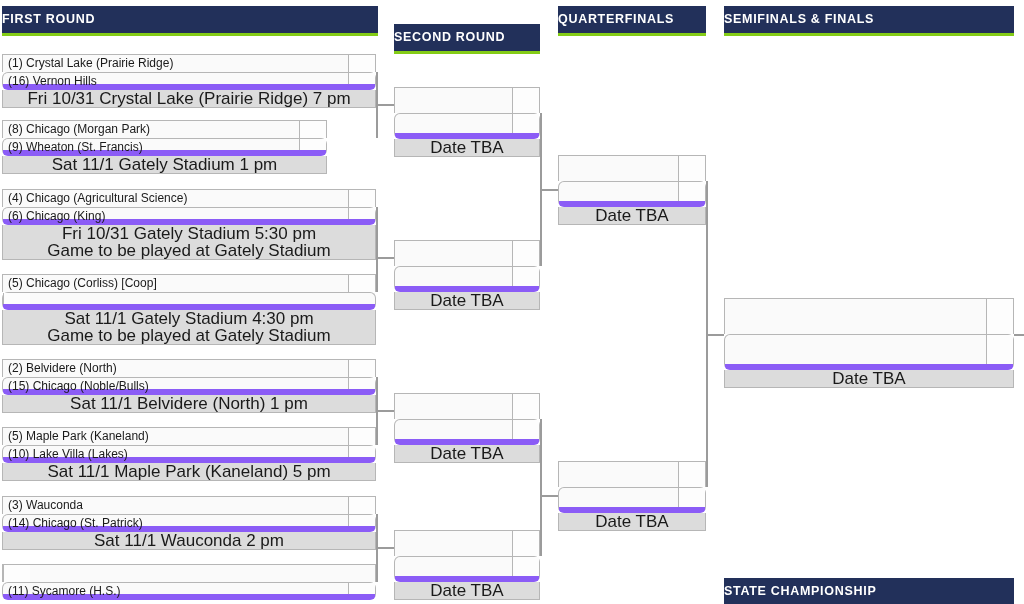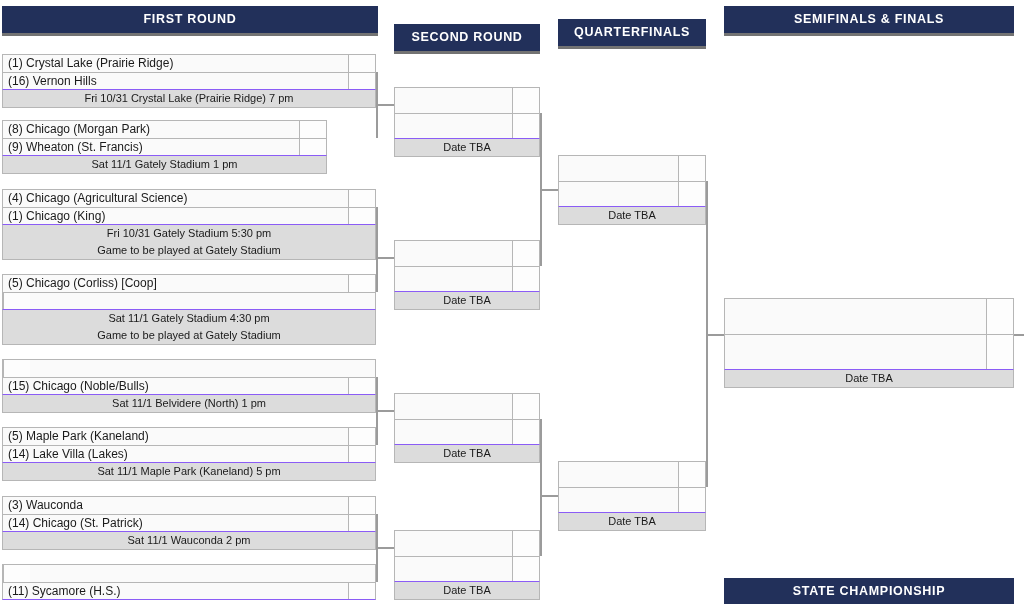--- a/index.html
+++ b/index.html
@@ -7,44 +7,44 @@
     width:1024px;height:604px;background:#ffffff;overflow:hidden;
     font-family:"Liberation Sans","DejaVu Sans",sans-serif;
     -webkit-font-smoothing:antialiased;
   }
   #bracket{position:relative;width:1024px;height:604px;}
 
   
   .round-header{
     position:absolute;
     background:#22305a;
-    border-bottom:3px solid #737373;
+    border-bottom:3px solid #84cc16;
     color:#ffffff;
     font-size:12.5px;
     font-weight:bold;
     letter-spacing:.7px;
-    text-align:center;
+    text-align:left;
     line-height:27px;
     height:27px;
     box-sizing:content-box;
   }
 
   
   .match{position:absolute;box-sizing:border-box;}
   .team-row{
     position:relative;
     height:18px;
     box-sizing:border-box;
     border:1px solid #b6b6b6;
     border-bottom:none;
     background:#fafafa;
     display:flex;
     align-items:flex-start;
   }
-  .team-row:nth-child(2){border-bottom:1px solid #8b5cf6;}
+  .team-row:nth-child(2){border-bottom:6px solid #8b5cf6;border-radius:6px;}
   .team-name{
     flex:1 1 auto;
     padding-left:5px;
     font-size:12px;
     color:#1a1a1a;
     white-space:nowrap;
     overflow:hidden;
     line-height:16px;
   }
   .score-cell{
@@ -53,21 +53,21 @@
     height:100%;
     box-sizing:border-box;
     background:#fdfdfd;
   }
   .date-row{
     box-sizing:border-box;
     border:1px solid #b6b6b6;
     border-top:none;
     background:#dcdcdc;
     color:#1a1a1a;
-    font-size:11px;
+    font-size:17px;
     text-align:center;
     line-height:17px;
     padding:0 2px;
   }
   .date-row .dline{display:block;height:17px;}
 
   
   .match.tall .team-row{height:26px;}
   .match.xtall .team-row{height:36px;}
 
@@ -78,21 +78,21 @@
 </style>
 </head>
 <body>
 
 <div id="bracket">
 
   <div class="round-header" style="left:2px;top:6px;width:376px;">FIRST ROUND</div>
 
   <div class="round-header" style="left:394px;top:24px;width:146px;">SECOND ROUND</div>
 
-  <div class="round-header" style="left:558px;top:6px;width:148px;margin-top:13px;">QUARTERFINALS</div>
+  <div class="round-header" style="left:558px;top:6px;width:148px;">QUARTERFINALS</div>
 
   <div class="round-header" style="left:724px;top:6px;width:290px;">SEMIFINALS &amp; FINALS</div>
 
   <div class="round-header" style="left:724px;top:578px;width:290px;">STATE CHAMPIONSHIP</div>
 
   <div class="match" style="left:2px;top:54px;width:374px;">
     <div class="team-row">
       <span class="team-name">(1) Crystal Lake (Prairie Ridge)</span>
       <span class="score-cell"></span>
     </div>
@@ -118,21 +118,21 @@
       <span class="dline">Sat 11/1 Gately Stadium 1 pm</span>
     </div>
   </div>
 
   <div class="match" style="left:2px;top:189px;width:374px;">
     <div class="team-row">
       <span class="team-name">(4) Chicago (Agricultural Science)</span>
       <span class="score-cell"></span>
     </div>
     <div class="team-row">
-      <span class="team-name">(1) Chicago (King)</span>
+      <span class="team-name">(6) Chicago (King)</span>
       <span class="score-cell"></span>
     </div>
     <div class="date-row">
       <span class="dline">Fri 10/31 Gately Stadium 5:30 pm</span>
       <span class="dline">Game to be played at Gately Stadium</span>
     </div>
   </div>
 
   <div class="match" style="left:2px;top:274px;width:374px;">
     <div class="team-row">
@@ -143,38 +143,39 @@
       <span class="score-cell"></span>
     </div>
     <div class="date-row">
       <span class="dline">Sat 11/1 Gately Stadium 4:30 pm</span>
       <span class="dline">Game to be played at Gately Stadium</span>
     </div>
   </div>
 
   <div class="match" style="left:2px;top:359px;width:374px;">
     <div class="team-row">
+      <span class="team-name">(2) Belvidere (North)</span>
       <span class="score-cell"></span>
     </div>
     <div class="team-row">
       <span class="team-name">(15) Chicago (Noble/Bulls)</span>
       <span class="score-cell"></span>
     </div>
     <div class="date-row">
       <span class="dline">Sat 11/1 Belvidere (North) 1 pm</span>
     </div>
   </div>
 
   <div class="match" style="left:2px;top:427px;width:374px;">
     <div class="team-row">
       <span class="team-name">(5) Maple Park (Kaneland)</span>
       <span class="score-cell"></span>
     </div>
     <div class="team-row">
-      <span class="team-name">(14) Lake Villa (Lakes)</span>
+      <span class="team-name">(10) Lake Villa (Lakes)</span>
       <span class="score-cell"></span>
     </div>
     <div class="date-row">
       <span class="dline">Sat 11/1 Maple Park (Kaneland) 5 pm</span>
     </div>
   </div>
 
   <div class="match" style="left:2px;top:496px;width:374px;">
     <div class="team-row">
       <span class="team-name">(3) Wauconda</span>

